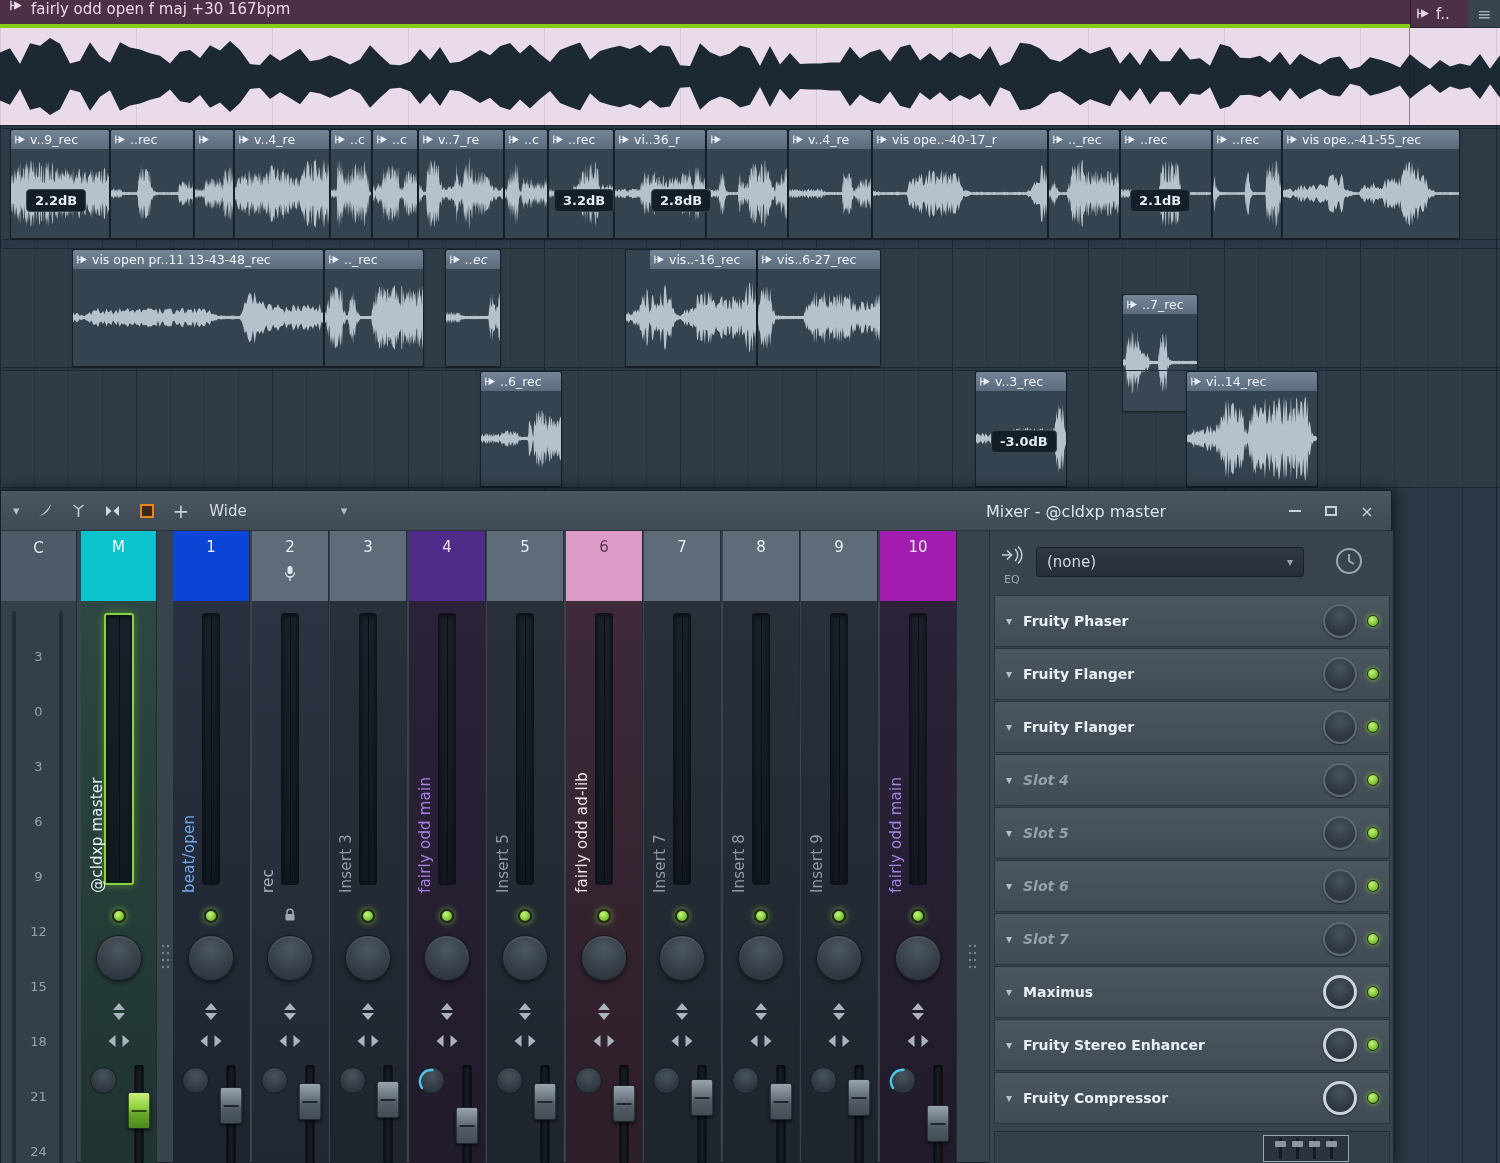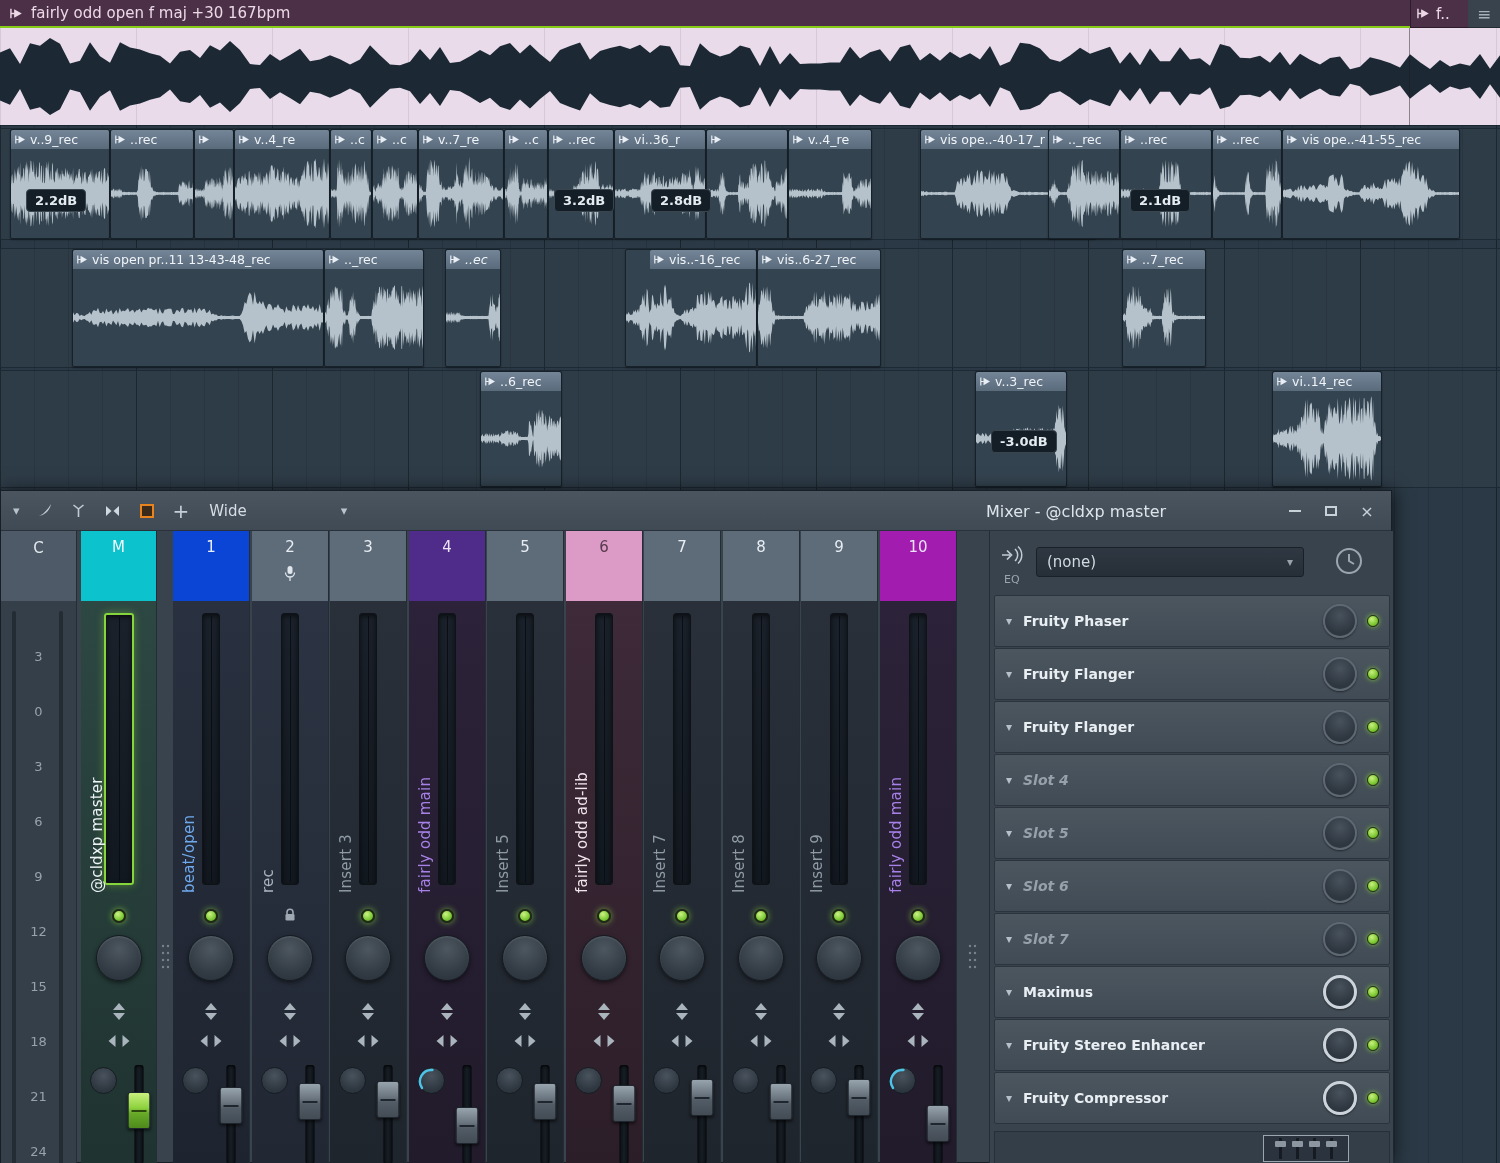--- a/index.html
+++ b/index.html
@@ -6,21 +6,21 @@
   html,body{background:#161d24;}
   #stage{position:relative;width:1500px;height:1163px;overflow:hidden;background:#26323d;
     font-family:"DejaVu Sans","Liberation Sans",sans-serif;color:#dfe5ea;}
 
   
   #pl-area{position:absolute;left:0;top:28px;width:1500px;height:1135px;background-color:#2a3945;
     background-image:
       repeating-linear-gradient(90deg, rgba(0,0,0,0.30) 0px, rgba(0,0,0,0.30) 1px, transparent 1px, transparent 136px),
       repeating-linear-gradient(90deg, rgba(0,0,0,0.12) 0px, rgba(0,0,0,0.12) 1px, transparent 1px, transparent 34px);}
   #pl-titlebar{position:absolute;left:0;top:0;width:1410px;height:28px;background:#4c3048;
-    display:flex;align-items:center;gap:8px;padding:0 10px;color:#ecd9e6;font-size:15px;border-bottom:2px solid #84cc16;}
+    display:flex;gap:8px;padding:0 10px;color:#ecd9e6;font-size:15px;border-bottom:4px solid #84cc16;}
   #pl-titlebar-right{position:absolute;left:1410px;top:0;width:58px;height:28px;background:#4c3048;
     display:flex;align-items:center;gap:6px;padding:0 6px;color:#ecd9e6;font-size:15px;
     border-left:1px solid #2c1c2a;border-bottom:1px solid #2c1c2a;}
   #pl-grip{position:absolute;left:1468px;top:0;width:32px;height:28px;background:#39434e;color:#a6b1bb;
     display:flex;align-items:center;justify-content:center;font-size:17px;border-bottom:1px solid #232b33;}
   #big-clip{position:absolute;left:0;top:28px;width:1500px;height:98px;background:#e9dbe9;border-bottom:1px solid #1b2630;
     background-image:repeating-linear-gradient(90deg, rgba(60,40,60,0.10) 0px, rgba(60,40,60,0.10) 1px, transparent 1px, transparent 136px);}
   #big-clip svg{width:100%;height:100%;display:block;}
   #clip-divider{position:absolute;left:1409px;top:28px;width:1px;height:98px;background:rgba(30,22,30,0.45);}
   .pl-row{position:absolute;left:0;width:1500px;border-top:1px solid #1d2933;border-bottom:1px solid #1d2933;
@@ -294,21 +294,21 @@
         <path d="M3.5 0.8 L10 4.5 L3.5 8.2 Z" fill="#e8eef3"></path>
       </svg>
       <span class="clip-label">v..4_re</span>
     </div>
     <div class="clip-body">
       <svg class="wave" viewBox="0 0 300 100" preserveAspectRatio="none">
             <polygon points="0,48.2 2,44.9 4,47.9 6,45.1 8,46.2 10,48.2 12,44.5 14,45.9 16,47.5 18,45.4 20,46.1 22,44.8 24,46.5 26,46.6 28,45.0 30,45.4 32,46.1 34,47.3 36,46.9 38,45.3 40,47.5 42,46.3 44,47.5 46,46.9 48,48.1 50,44.6 52,47.7 54,47.8 56,46.4 58,46.6 60,45.2 62,48.0 64,47.7 66,46.7 68,45.8 70,45.1 72,44.4 74,46.9 76,46.9 78,45.9 80,46.5 82,44.3 84,46.7 86,47.9 88,45.1 90,46.0 92,46.7 94,47.0 96,47.5 98,46.0 100,47.6 102,45.0 104,44.8 106,44.7 108,46.4 110,46.9 112,45.0 114,48.0 116,46.7 118,44.5 120,44.9 122,46.4 124,48.0 126,48.5 128,46.8 130,47.2 132,48.5 134,47.8 136,48.2 138,48.5 140,48.5 142,48.2 144,48.2 146,48.1 148,48.5 150,48.2 152,48.5 154,48.4 156,48.5 158,48.1 160,48.5 162,48.5 164,48.5 166,48.3 168,48.2 170,48.5 172,48.5 174,48.5 176,48.5 178,48.2 180,48.4 182,48.5 184,48.3 186,48.5 188,48.5 190,48.4 192,48.3 194,48.5 196,36.5 198,41.5 200,26.2 202,29.9 204,31.9 206,32.5 208,34.4 210,31.3 212,34.2 214,28.9 216,37.9 218,28.1 220,26.8 222,28.0 224,33.5 226,33.3 228,30.6 230,42.0 232,43.4 234,43.3 236,47.6 238,47.7 240,46.4 242,46.9 244,43.9 246,44.2 248,45.8 250,39.8 252,45.3 254,37.9 256,44.9 258,43.1 260,37.2 262,34.5 264,39.7 266,33.7 268,43.2 270,34.8 272,42.1 274,34.3 276,40.7 278,43.8 280,33.7 282,34.0 284,33.9 286,44.4 288,42.2 290,40.7 292,37.7 294,36.0 296,42.7 298,34.4 300,32.5 300,67.5 298,65.6 296,57.3 294,64.0 292,62.3 290,59.3 288,57.8 286,55.6 284,66.1 282,66.0 280,66.3 278,56.2 276,59.3 274,65.7 272,57.9 270,65.2 268,56.8 266,66.3 264,60.3 262,65.5 260,62.8 258,56.9 256,55.1 254,62.1 252,54.7 250,60.2 248,54.2 246,55.8 244,56.1 242,53.1 240,53.6 238,52.3 236,52.4 234,56.7 232,56.6 230,58.0 228,69.4 226,66.7 224,66.5 222,72.0 220,73.2 218,71.9 216,62.1 214,71.1 212,65.8 210,68.7 208,65.6 206,67.5 204,68.1 202,70.1 200,73.8 198,58.5 196,63.5 194,51.5 192,51.7 190,51.6 188,51.5 186,51.5 184,51.7 182,51.5 180,51.6 178,51.8 176,51.5 174,51.5 172,51.5 170,51.5 168,51.8 166,51.7 164,51.5 162,51.5 160,51.5 158,51.9 156,51.5 154,51.6 152,51.5 150,51.8 148,51.5 146,51.9 144,51.8 142,51.8 140,51.5 138,51.5 136,51.8 134,52.2 132,51.5 130,52.8 128,53.2 126,51.5 124,52.0 122,53.6 120,55.1 118,55.5 116,53.3 114,52.0 112,55.0 110,53.1 108,53.6 106,55.3 104,55.2 102,55.0 100,52.4 98,54.0 96,52.5 94,53.0 92,53.3 90,54.0 88,54.9 86,52.1 84,53.3 82,55.7 80,53.5 78,54.1 76,53.1 74,53.1 72,55.6 70,54.9 68,54.2 66,53.3 64,52.3 62,52.0 60,54.8 58,53.4 56,53.6 54,52.2 52,52.3 50,55.4 48,51.9 46,53.1 44,52.5 42,53.7 40,52.5 38,54.7 36,53.1 34,52.7 32,53.9 30,54.6 28,55.0 26,53.4 24,53.5 22,55.2 20,53.9 18,54.6 16,52.5 14,54.1 12,55.5 10,51.8 8,53.8 6,54.9 4,52.1 2,55.1 0,51.8" fill="#b6c2cb"></polygon>
           </svg>
     </div>
   </div>
-      <div class="clip" style="left: 920px; width: 176px;">
+      <div class="clip" style="left: 872px; width: 176px;">
     <div class="clip-head">
       <svg class="clip-ico" width="11" height="9" viewBox="0 0 11 9">
         <path d="M0.8 0.5 v8 M0.8 4.5 h3" stroke="#e8eef3" stroke-width="1.2" fill="none"></path>
         <path d="M3.5 0.8 L10 4.5 L3.5 8.2 Z" fill="#e8eef3"></path>
       </svg>
       <span class="clip-label">vis ope..-40-17_r</span>
     </div>
     <div class="clip-body">
       <svg class="wave" viewBox="0 0 300 100" preserveAspectRatio="none">
             <polygon points="0,46.8 2,47.9 4,46.9 6,48.5 8,48.1 10,47.5 12,48.5 14,48.5 16,48.5 18,47.9 20,48.5 22,48.5 24,48.5 26,48.3 28,48.5 30,48.3 32,48.2 34,48.3 36,48.5 38,48.5 40,48.1 42,48.1 44,48.1 46,48.5 48,48.5 50,48.5 52,48.5 54,48.5 56,48.5 58,48.5 60,44.9 62,37.4 64,35.8 66,40.1 68,33.7 70,32.9 72,41.8 74,31.1 76,36.7 78,36.8 80,28.3 82,34.1 84,26.8 86,39.7 88,41.4 90,36.4 92,28.9 94,39.5 96,26.2 98,22.9 100,39.2 102,27.2 104,24.2 106,25.9 108,40.7 110,29.8 112,32.1 114,35.1 116,32.7 118,22.8 120,40.3 122,26.9 124,32.4 126,24.3 128,41.3 130,28.3 132,35.4 134,26.8 136,39.6 138,27.5 140,27.7 142,26.8 144,32.5 146,38.5 148,30.1 150,38.4 152,41.5 154,43.1 156,47.4 158,46.9 160,46.1 162,46.7 164,47.1 166,47.5 168,48.4 170,48.5 172,48.5 174,48.2 176,48.5 178,48.0 180,48.4 182,48.5 184,48.5 186,48.1 188,48.1 190,48.5 192,48.5 194,48.5 196,48.4 198,48.2 200,48.4 202,48.5 204,48.5 206,48.5 208,48.3 210,48.3 212,48.5 214,48.5 216,48.5 218,48.5 220,48.5 222,48.5 224,48.5 226,48.2 228,48.1 230,48.5 232,48.4 234,48.5 236,48.5 238,48.5 240,48.5 242,48.5 244,48.4 246,48.3 248,48.5 250,48.2 252,48.1 254,48.2 256,48.5 258,48.5 260,48.1 262,48.5 264,48.5 266,48.1 268,45.7 270,47.3 272,46.8 274,43.1 276,42.2 278,37.0 280,40.6 282,36.9 284,38.1 286,38.1 288,37.9 290,18.4 292,18.5 294,36.9 296,22.1 298,39.1 300,25.9 300,74.1 298,60.9 296,77.9 294,63.1 292,81.5 290,81.6 288,62.1 286,61.9 284,61.9 282,63.1 280,59.4 278,63.0 276,57.8 274,56.9 272,53.2 270,52.7 268,54.3 266,51.9 264,51.5 262,51.5 260,51.9 258,51.5 256,51.5 254,51.8 252,51.9 250,51.8 248,51.5 246,51.7 244,51.6 242,51.5 240,51.5 238,51.5 236,51.5 234,51.5 232,51.6 230,51.5 228,51.9 226,51.8 224,51.5 222,51.5 220,51.5 218,51.5 216,51.5 214,51.5 212,51.5 210,51.7 208,51.7 206,51.5 204,51.5 202,51.5 200,51.6 198,51.8 196,51.6 194,51.5 192,51.5 190,51.5 188,51.9 186,51.9 184,51.5 182,51.5 180,51.6 178,52.0 176,51.5 174,51.8 172,51.5 170,51.5 168,51.6 166,52.5 164,52.9 162,53.3 160,53.9 158,53.1 156,52.6 154,56.9 152,58.5 150,61.6 148,69.9 146,61.5 144,67.5 142,73.2 140,72.3 138,72.5 136,60.4 134,73.2 132,64.6 130,71.7 128,58.7 126,75.7 124,67.6 122,73.1 120,59.7 118,77.2 116,67.3 114,64.9 112,67.9 110,70.2 108,59.3 106,74.1 104,75.8 102,72.8 100,60.8 98,77.1 96,73.8 94,60.5 92,71.1 90,63.6 88,58.6 86,60.3 84,73.2 82,65.9 80,71.7 78,63.2 76,63.3 74,68.9 72,58.2 70,67.1 68,66.3 66,59.9 64,64.2 62,62.6 60,55.1 58,51.5 56,51.5 54,51.5 52,51.5 50,51.5 48,51.5 46,51.5 44,51.9 42,51.9 40,51.9 38,51.5 36,51.5 34,51.7 32,51.8 30,51.7 28,51.5 26,51.7 24,51.5 22,51.5 20,51.5 18,52.1 16,51.5 14,51.5 12,51.5 10,52.5 8,51.9 6,51.5 4,53.1 2,52.1 0,53.2" fill="#b6c2cb"></polygon>
@@ -436,21 +436,21 @@
         <path d="M3.5 0.8 L10 4.5 L3.5 8.2 Z" fill="#e8eef3"></path>
       </svg>
       <span class="clip-label">vis..6-27_rec</span>
     </div>
     <div class="clip-body">
       <svg class="wave" viewBox="0 0 300 100" preserveAspectRatio="none">
             <polygon points="0,45.0 2,36.2 4,37.2 6,31.2 8,22.0 10,22.6 12,27.8 14,18.4 16,31.7 18,24.7 20,18.6 22,34.0 24,17.6 26,32.2 28,33.8 30,20.4 32,32.1 34,36.2 36,45.1 38,42.8 40,42.9 42,47.2 44,48.4 46,47.8 48,48.5 50,47.4 52,48.5 54,48.0 56,48.5 58,48.5 60,48.3 62,48.2 64,48.5 66,48.3 68,48.5 70,48.5 72,48.5 74,48.4 76,48.5 78,48.5 80,48.2 82,48.5 84,48.5 86,48.5 88,48.3 90,48.5 92,48.5 94,48.5 96,48.4 98,48.5 100,48.1 102,48.5 104,48.5 106,48.4 108,48.5 110,48.5 112,48.5 114,44.9 116,44.9 118,39.4 120,38.1 122,43.2 124,36.3 126,38.9 128,35.0 130,38.3 132,33.2 134,32.0 136,36.8 138,23.2 140,37.0 142,38.7 144,23.3 146,39.6 148,38.3 150,31.1 152,31.0 154,31.6 156,27.7 158,34.7 160,25.6 162,35.5 164,21.9 166,34.1 168,36.9 170,40.0 172,37.0 174,40.7 176,25.3 178,35.0 180,33.6 182,33.9 184,38.3 186,26.7 188,29.3 190,29.5 192,41.2 194,24.9 196,29.9 198,36.8 200,24.1 202,34.4 204,37.7 206,24.5 208,39.8 210,34.8 212,28.1 214,30.1 216,27.2 218,32.0 220,29.2 222,30.3 224,31.9 226,24.8 228,38.8 230,43.4 232,37.3 234,33.1 236,38.8 238,35.9 240,36.6 242,44.6 244,40.3 246,44.4 248,40.9 250,37.1 252,42.8 254,33.2 256,34.6 258,33.4 260,35.4 262,39.2 264,43.3 266,41.7 268,32.6 270,36.3 272,40.8 274,41.5 276,41.8 278,35.9 280,35.2 282,35.5 284,39.8 286,39.1 288,30.0 290,40.4 292,26.2 294,37.7 296,30.8 298,25.2 300,38.1 300,61.9 298,74.8 296,69.2 294,62.3 292,73.8 290,59.6 288,70.0 286,60.9 284,60.2 282,64.5 280,64.8 278,64.1 276,58.2 274,58.5 272,59.2 270,63.7 268,67.4 266,58.3 264,56.7 262,60.8 260,64.6 258,66.6 256,65.4 254,66.8 252,57.2 250,62.9 248,59.1 246,55.6 244,59.7 242,55.4 240,63.4 238,64.1 236,61.2 234,66.9 232,62.7 230,56.6 228,61.2 226,75.2 224,68.1 222,69.7 220,70.8 218,68.0 216,72.8 214,69.9 212,71.9 210,65.2 208,60.2 206,75.5 204,62.3 202,65.6 200,75.9 198,63.2 196,70.1 194,75.1 192,58.8 190,70.5 188,70.7 186,73.3 184,61.7 182,66.1 180,66.4 178,65.0 176,74.7 174,59.3 172,63.0 170,60.0 168,63.1 166,65.9 164,78.1 162,64.5 160,74.4 158,65.3 156,72.3 154,68.4 152,69.0 150,68.9 148,61.7 146,60.4 144,76.7 142,61.3 140,63.0 138,76.8 136,63.2 134,68.0 132,66.8 130,61.7 128,65.0 126,61.1 124,63.7 122,56.8 120,61.9 118,60.6 116,55.1 114,55.1 112,51.5 110,51.5 108,51.5 106,51.6 104,51.5 102,51.5 100,51.9 98,51.5 96,51.6 94,51.5 92,51.5 90,51.5 88,51.7 86,51.5 84,51.5 82,51.5 80,51.8 78,51.5 76,51.5 74,51.6 72,51.5 70,51.5 68,51.5 66,51.7 64,51.5 62,51.8 60,51.7 58,51.5 56,51.5 54,52.0 52,51.5 50,52.6 48,51.5 46,52.2 44,51.6 42,52.8 40,57.1 38,57.2 36,54.9 34,63.8 32,67.9 30,79.6 28,66.2 26,67.8 24,82.4 22,66.0 20,81.4 18,75.3 16,68.3 14,81.6 12,72.2 10,77.4 8,78.0 6,68.8 4,62.8 2,63.8 0,55.0" fill="#b6c2cb"></polygon>
           </svg>
     </div>
   </div>
-      <div class="clip" style="left: 1122px; width: 84px;">
+      <div class="clip" style="left: 1122px; width: 76px; margin-top: 45px;">
     <div class="clip-head">
       <svg class="clip-ico" width="11" height="9" viewBox="0 0 11 9">
         <path d="M0.8 0.5 v8 M0.8 4.5 h3" stroke="#e8eef3" stroke-width="1.2" fill="none"></path>
         <path d="M3.5 0.8 L10 4.5 L3.5 8.2 Z" fill="#e8eef3"></path>
       </svg>
       <span class="clip-label">..7_rec</span>
     </div>
     <div class="clip-body">
       <svg class="wave" viewBox="0 0 300 100" preserveAspectRatio="none">
             <polygon points="0,45.9 2,47.6 4,46.6 6,45.0 8,47.4 10,47.6 12,40.5 14,40.1 16,26.2 18,34.5 20,31.0 22,26.4 24,23.6 26,31.2 28,36.4 30,30.7 32,25.8 34,35.4 36,17.5 38,19.2 40,27.2 42,39.8 44,17.6 46,38.1 48,31.4 50,26.7 52,31.8 54,35.2 56,32.2 58,17.6 60,37.4 62,27.5 64,28.1 66,34.0 68,38.2 70,37.9 72,35.7 74,41.3 76,41.3 78,39.1 80,40.9 82,39.9 84,41.7 86,40.0 88,41.0 90,45.1 92,42.1 94,45.4 96,43.3 98,42.0 100,39.9 102,43.7 104,45.1 106,45.0 108,48.5 110,48.5 112,47.7 114,48.5 116,48.1 118,48.2 120,48.5 122,48.5 124,48.5 126,48.5 128,48.5 130,48.5 132,48.2 134,48.2 136,48.5 138,48.5 140,48.5 142,48.5 144,39.7 146,44.2 148,34.1 150,35.7 152,23.2 154,29.3 156,29.0 158,35.2 160,20.9 162,21.3 164,30.3 166,19.0 168,38.9 170,34.5 172,33.7 174,19.7 176,25.1 178,36.3 180,44.2 182,47.0 184,44.0 186,44.4 188,47.9 190,47.2 192,47.2 194,47.6 196,48.0 198,48.1 200,47.9 202,48.5 204,48.5 206,48.5 208,48.5 210,48.1 212,48.5 214,48.3 216,48.5 218,48.5 220,48.5 222,48.1 224,48.5 226,48.2 228,48.2 230,48.1 232,48.4 234,48.5 236,48.5 238,48.5 240,48.1 242,48.2 244,48.3 246,48.5 248,48.5 250,48.5 252,48.1 254,48.5 256,48.5 258,48.5 260,48.3 262,48.5 264,48.5 266,48.5 268,48.5 270,48.5 272,48.3 274,48.5 276,48.5 278,48.3 280,48.2 282,48.1 284,48.5 286,48.5 288,48.5 290,48.1 292,48.5 294,48.5 296,48.4 298,48.5 300,48.5 300,51.5 298,51.5 296,51.6 294,51.5 292,51.5 290,51.9 288,51.5 286,51.5 284,51.5 282,51.9 280,51.8 278,51.7 276,51.5 274,51.5 272,51.7 270,51.5 268,51.5 266,51.5 264,51.5 262,51.5 260,51.7 258,51.5 256,51.5 254,51.5 252,51.9 250,51.5 248,51.5 246,51.5 244,51.7 242,51.8 240,51.9 238,51.5 236,51.5 234,51.5 232,51.6 230,51.9 228,51.8 226,51.8 224,51.5 222,51.9 220,51.5 218,51.5 216,51.5 214,51.7 212,51.5 210,51.9 208,51.5 206,51.5 204,51.5 202,51.5 200,52.1 198,51.9 196,52.0 194,52.4 192,52.8 190,52.8 188,52.1 186,55.6 184,56.0 182,53.0 180,55.8 178,63.7 176,74.9 174,80.3 172,66.3 170,65.5 168,61.1 166,81.0 164,69.7 162,78.7 160,79.1 158,64.8 156,71.0 154,70.7 152,76.8 150,64.3 148,65.9 146,55.8 144,60.3 142,51.5 140,51.5 138,51.5 136,51.5 134,51.8 132,51.8 130,51.5 128,51.5 126,51.5 124,51.5 122,51.5 120,51.5 118,51.8 116,51.9 114,51.5 112,52.3 110,51.5 108,51.5 106,55.0 104,54.9 102,56.3 100,60.1 98,58.0 96,56.7 94,54.6 92,57.9 90,54.9 88,59.0 86,60.0 84,58.3 82,60.1 80,59.1 78,60.9 76,58.7 74,58.7 72,64.3 70,62.1 68,61.8 66,66.0 64,71.9 62,72.5 60,62.6 58,82.4 56,67.8 54,64.8 52,68.2 50,73.3 48,68.6 46,61.9 44,82.4 42,60.2 40,72.8 38,80.8 36,82.5 34,64.6 32,74.2 30,69.3 28,63.6 26,68.8 24,76.4 22,73.6 20,69.0 18,65.5 16,73.8 14,59.9 12,59.5 10,52.4 8,52.6 6,55.0 4,53.4 2,52.4 0,54.1" fill="#b6c2cb"></polygon>
@@ -480,21 +480,21 @@
         <path d="M3.5 0.8 L10 4.5 L3.5 8.2 Z" fill="#e8eef3"></path>
       </svg>
       <span class="clip-label">v..3_rec</span>
     </div>
     <div class="clip-body">
       <svg class="wave" viewBox="0 0 300 100" preserveAspectRatio="none">
             <polygon points="0,45.0 2,46.7 4,45.1 6,44.4 8,45.1 10,45.7 12,46.2 14,47.4 16,46.6 18,47.1 20,44.7 22,44.3 24,45.8 26,45.3 28,48.2 30,46.6 32,44.3 34,44.9 36,46.3 38,47.4 40,47.9 42,47.9 44,45.7 46,47.0 48,44.6 50,46.1 52,45.9 54,47.8 56,47.1 58,46.8 60,44.2 62,46.3 64,47.4 66,46.0 68,46.8 70,47.9 72,45.3 74,44.7 76,45.4 78,48.1 80,45.7 82,46.5 84,48.5 86,48.5 88,47.5 90,48.1 92,48.4 94,48.4 96,48.5 98,46.8 100,43.8 102,44.4 104,47.1 106,46.3 108,41.1 110,44.9 112,44.5 114,45.1 116,45.5 118,44.5 120,41.2 122,43.5 124,42.6 126,39.3 128,41.8 130,44.2 132,42.8 134,40.2 136,39.7 138,39.9 140,39.9 142,40.7 144,38.6 146,45.7 148,41.8 150,39.8 152,42.4 154,44.0 156,43.0 158,40.9 160,39.0 162,43.1 164,38.7 166,39.9 168,41.6 170,38.4 172,38.6 174,40.0 176,44.2 178,39.5 180,44.5 182,38.8 184,40.8 186,41.0 188,45.9 190,43.8 192,42.6 194,39.9 196,39.4 198,44.0 200,42.2 202,45.4 204,44.9 206,40.2 208,45.8 210,38.0 212,43.0 214,39.3 216,40.2 218,41.7 220,38.3 222,39.5 224,41.3 226,40.7 228,41.3 230,43.4 232,43.5 234,40.7 236,41.5 238,41.3 240,39.5 242,44.0 244,42.2 246,40.7 248,44.5 250,39.0 252,42.9 254,40.7 256,42.4 258,40.1 260,38.9 262,40.7 264,31.9 266,34.6 268,19.9 270,27.8 272,30.7 274,23.7 276,14.3 278,19.9 280,17.9 282,18.4 284,34.7 286,24.4 288,15.1 290,33.1 292,19.2 294,37.3 296,40.1 298,44.2 300,41.2 300,58.8 298,55.8 296,59.9 294,62.7 292,80.8 290,66.9 288,84.9 286,75.6 284,65.3 282,81.6 280,82.1 278,80.1 276,85.7 274,76.3 272,69.3 270,72.2 268,80.1 266,65.4 264,68.1 262,59.3 260,61.1 258,59.9 256,57.6 254,59.3 252,57.1 250,61.0 248,55.5 246,59.3 244,57.8 242,56.0 240,60.5 238,58.7 236,58.5 234,59.3 232,56.5 230,56.6 228,58.7 226,59.3 224,58.7 222,60.5 220,61.7 218,58.3 216,59.8 214,60.7 212,57.0 210,62.0 208,54.2 206,59.8 204,55.1 202,54.6 200,57.8 198,56.0 196,60.6 194,60.1 192,57.4 190,56.2 188,54.1 186,59.0 184,59.2 182,61.2 180,55.5 178,60.5 176,55.8 174,60.0 172,61.4 170,61.6 168,58.4 166,60.1 164,61.3 162,56.9 160,61.0 158,59.1 156,57.0 154,56.0 152,57.6 150,60.2 148,58.2 146,54.3 144,61.4 142,59.3 140,60.1 138,60.1 136,60.3 134,59.8 132,57.2 130,55.8 128,58.2 126,60.7 124,57.4 122,56.5 120,58.8 118,55.5 116,54.5 114,54.9 112,55.5 110,55.1 108,58.9 106,53.7 104,52.9 102,55.6 100,56.2 98,53.2 96,51.5 94,51.6 92,51.6 90,51.9 88,52.5 86,51.5 84,51.5 82,53.5 80,54.3 78,51.9 76,54.6 74,55.3 72,54.7 70,52.1 68,53.2 66,54.0 64,52.6 62,53.7 60,55.8 58,53.2 56,52.9 54,52.2 52,54.1 50,53.9 48,55.4 46,53.0 44,54.3 42,52.1 40,52.1 38,52.6 36,53.7 34,55.1 32,55.7 30,53.4 28,51.8 26,54.7 24,54.2 22,55.7 20,55.3 18,52.9 16,53.4 14,52.6 12,53.8 10,54.3 8,54.9 6,55.6 4,54.9 2,53.3 0,55.0" fill="#b6c2cb"></polygon>
           </svg>
     </div>
   </div>
-      <div class="clip" style="left: 1272px; width: 110px;">
+      <div class="clip" style="left: 1186px; width: 132px;">
     <div class="clip-head">
       <svg class="clip-ico" width="11" height="9" viewBox="0 0 11 9">
         <path d="M0.8 0.5 v8 M0.8 4.5 h3" stroke="#e8eef3" stroke-width="1.2" fill="none"></path>
         <path d="M3.5 0.8 L10 4.5 L3.5 8.2 Z" fill="#e8eef3"></path>
       </svg>
       <span class="clip-label">vi..14_rec</span>
     </div>
     <div class="clip-body">
       <svg class="wave" viewBox="0 0 300 100" preserveAspectRatio="none">
             <polygon points="0,48.1 2,45.2 4,46.4 6,46.2 8,45.3 10,46.0 12,43.6 14,44.0 16,39.5 18,46.7 20,42.6 22,43.5 24,42.3 26,42.6 28,44.3 30,40.5 32,42.6 34,41.7 36,40.8 38,40.1 40,45.3 42,45.2 44,42.0 46,38.4 48,36.4 50,41.8 52,44.6 54,36.3 56,39.7 58,45.5 60,40.5 62,42.6 64,40.4 66,44.3 68,35.4 70,35.4 72,40.8 74,32.7 76,40.5 78,27.3 80,27.0 82,33.2 84,24.2 86,31.8 88,19.1 90,9.1 92,21.6 94,36.7 96,7.9 98,25.6 100,30.3 102,15.3 104,13.6 106,12.0 108,13.6 110,29.5 112,17.9 114,20.3 116,32.9 118,33.0 120,23.0 122,17.3 124,29.7 126,17.5 128,28.7 130,26.0 132,40.2 134,44.5 136,38.2 138,44.3 140,45.4 142,41.1 144,31.9 146,30.0 148,37.2 150,22.7 152,33.4 154,13.8 156,19.3 158,11.8 160,24.2 162,17.6 164,29.0 166,25.9 168,19.8 170,16.8 172,18.0 174,23.7 176,24.6 178,20.4 180,7.0 182,23.3 184,35.0 186,32.5 188,26.5 190,13.6 192,23.2 194,35.1 196,24.9 198,24.5 200,9.7 202,10.5 204,31.4 206,13.7 208,21.8 210,15.4 212,6.4 214,9.6 216,19.7 218,31.6 220,35.9 222,20.4 224,5.2 226,31.0 228,8.3 230,12.0 232,31.6 234,31.1 236,21.7 238,26.9 240,5.9 242,35.0 244,19.7 246,18.5 248,17.8 250,34.3 252,8.0 254,7.4 256,27.0 258,17.6 260,27.4 262,10.9 264,10.7 266,13.6 268,30.6 270,14.0 272,7.5 274,5.5 276,29.8 278,9.0 280,38.6 282,31.9 284,33.8 286,40.2 288,46.7 290,43.7 292,47.5 294,47.3 296,47.0 298,48.2 300,48.0 300,52.0 298,51.8 296,53.0 294,52.7 292,52.5 290,56.3 288,53.3 286,59.8 284,66.2 282,68.1 280,61.4 278,91.0 276,70.2 274,94.5 272,92.5 270,86.0 268,69.4 266,86.4 264,89.3 262,89.1 260,72.6 258,82.4 256,73.0 254,92.6 252,92.0 250,65.7 248,82.2 246,81.5 244,80.3 242,65.0 240,94.1 238,73.1 236,78.3 234,68.9 232,68.4 230,88.0 228,91.7 226,69.0 224,94.8 222,79.6 220,64.1 218,68.4 216,80.3 214,90.4 212,93.6 210,84.6 208,78.2 206,86.3 204,68.6 202,89.5 200,90.3 198,75.5 196,75.1 194,64.9 192,76.8 190,86.4 188,73.5 186,67.5 184,65.0 182,76.7 180,93.0 178,79.6 176,75.4 174,76.3 172,82.0 170,83.2 168,80.2 166,74.1 164,71.0 162,82.4 160,75.8 158,88.2 156,80.7 154,86.2 152,66.6 150,77.3 148,62.8 146,70.0 144,68.1 142,58.9 140,54.6 138,55.7 136,61.8 134,55.5 132,59.8 130,74.0 128,71.3 126,82.5 124,70.3 122,82.7 120,77.0 118,67.0 116,67.1 114,79.7 112,82.1 110,70.5 108,86.4 106,88.0 104,86.4 102,84.7 100,69.7 98,74.4 96,92.1 94,63.3 92,78.4 90,90.9 88,80.9 86,68.2 84,75.8 82,66.8 80,73.0 78,72.7 76,59.5 74,67.3 72,59.2 70,64.6 68,64.6 66,55.7 64,59.6 62,57.4 60,59.5 58,54.5 56,60.3 54,63.7 52,55.4 50,58.2 48,63.6 46,61.6 44,58.0 42,54.8 40,54.7 38,59.9 36,59.2 34,58.3 32,57.4 30,59.5 28,55.7 26,57.4 24,57.7 22,56.5 20,57.4 18,53.3 16,60.5 14,56.0 12,56.4 10,54.0 8,54.7 6,53.8 4,53.6 2,54.8 0,51.9" fill="#b6c2cb"></polygon>

